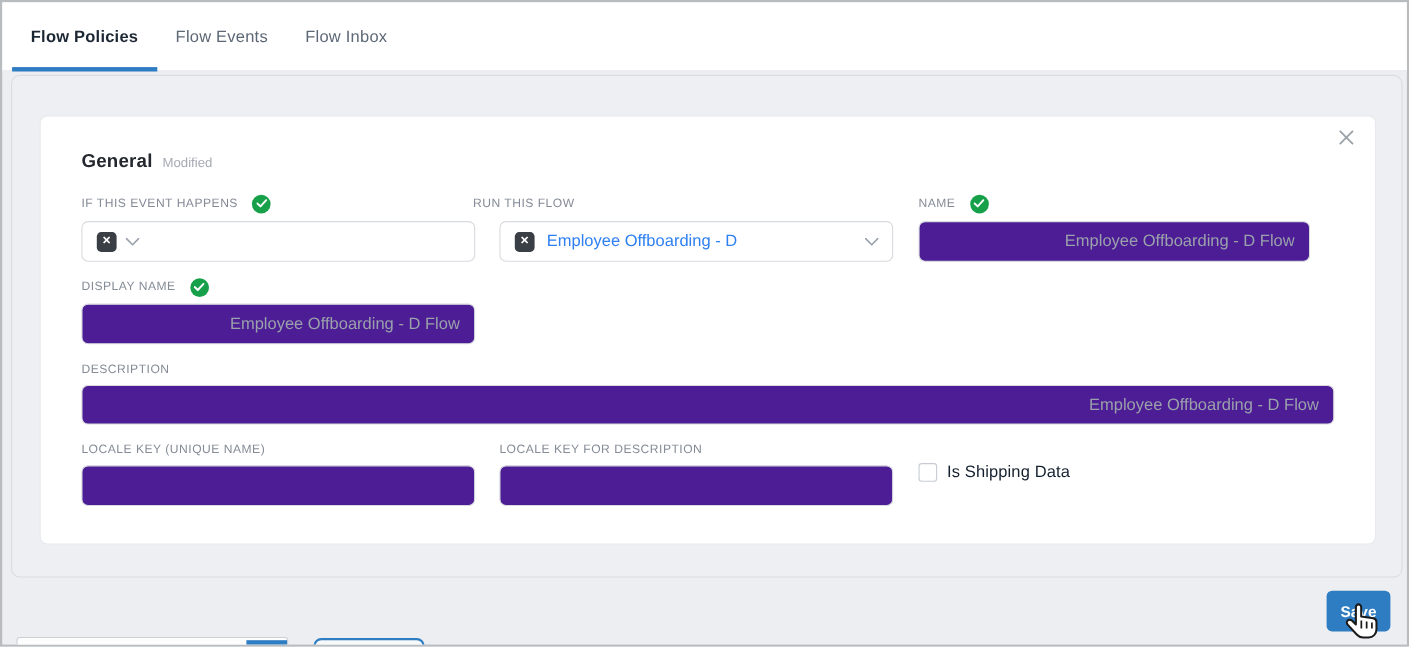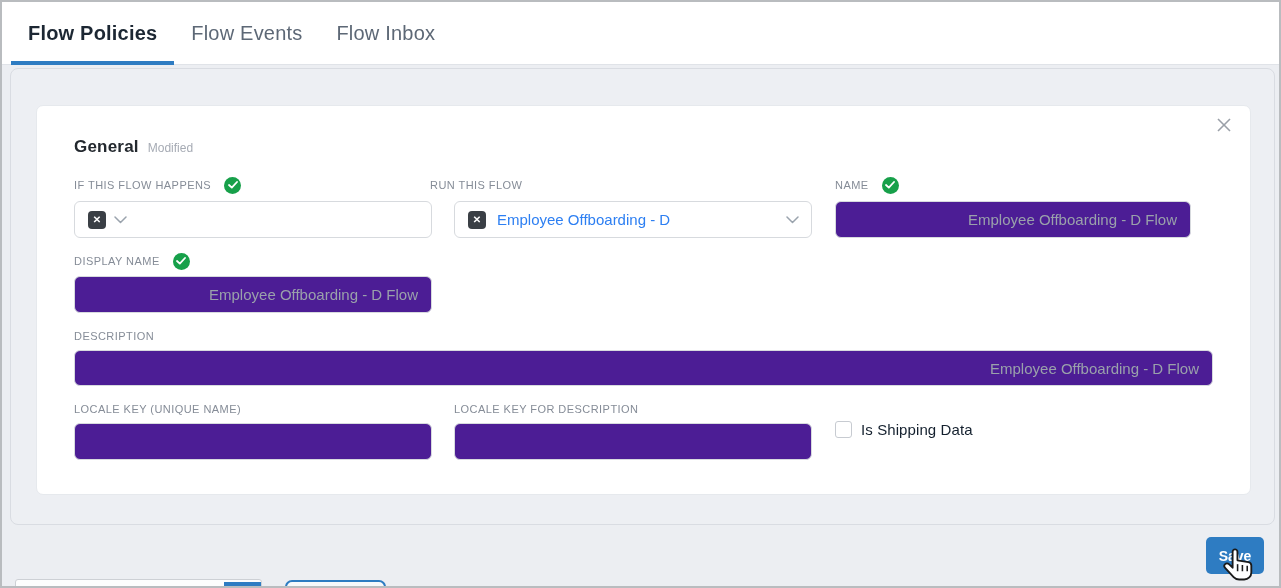--- a/index.html
+++ b/index.html
@@ -13,21 +13,21 @@
   }
 
   
   .tabbar{
     position:absolute; left:0; top:0; width:100%; height:63px;
     background:#ffffff; border-bottom:1px solid #e0e3e8;
     display:flex; align-items:stretch; padding-left:9px;
   }
   .tab{
     position:relative; display:flex; align-items:center;
-    padding:0 17px; font-size:20px; color:#5d6876; cursor:pointer;
+    padding:0 17px; font-size:15px; color:#5d6876; cursor:pointer;
     letter-spacing:.2px;
   }
   .tab.active{ color:#1c2733; font-weight:bold; }
   .tab.active::after{
     content:""; position:absolute; left:0; right:0; bottom:-1px; height:4px;
     background:#2e7cc2;
   }
 
   
   .panel{
@@ -137,21 +137,21 @@
     <div class="close-btn">
       <span>
         <svg width="18" height="18" viewBox="0 0 18 18">
           <line x1="3" y1="3" x2="15" y2="15" stroke="#9aa0a8" stroke-width="1.6"></line>
           <line x1="15" y1="3" x2="3" y2="15" stroke="#9aa0a8" stroke-width="1.6"></line>
         </svg>
       </span>
     </div>
 
     <div class="field-label-row" style="left:37px; top:70px;">
-      <span class="field-label">IF THIS FLOW HAPPENS</span>
+      <span class="field-label">IF THIS EVENT HAPPENS</span>
       <span class="badge">
         <svg width="10" height="8" viewBox="0 0 10 8">
             <polyline points="1,4 3.8,6.6 9,1" fill="none" stroke="#fff" stroke-width="1.8" stroke-linecap="round" stroke-linejoin="round"></polyline>
           </svg>
       </span>
     </div>
     <div class="field-label-row" style="left:393px; top:70px;">
       <span class="field-label">RUN THIS FLOW</span>
     </div>
     <div class="field-label-row" style="left:798px; top:70px;">

